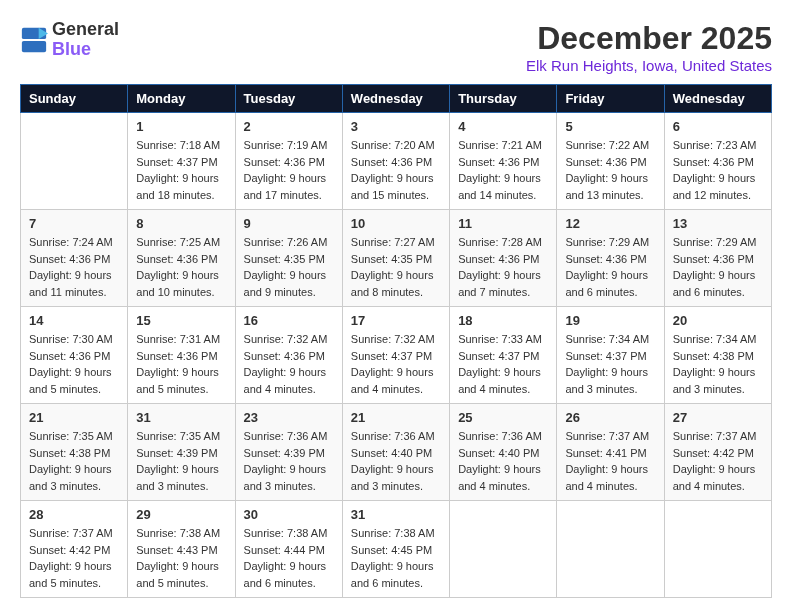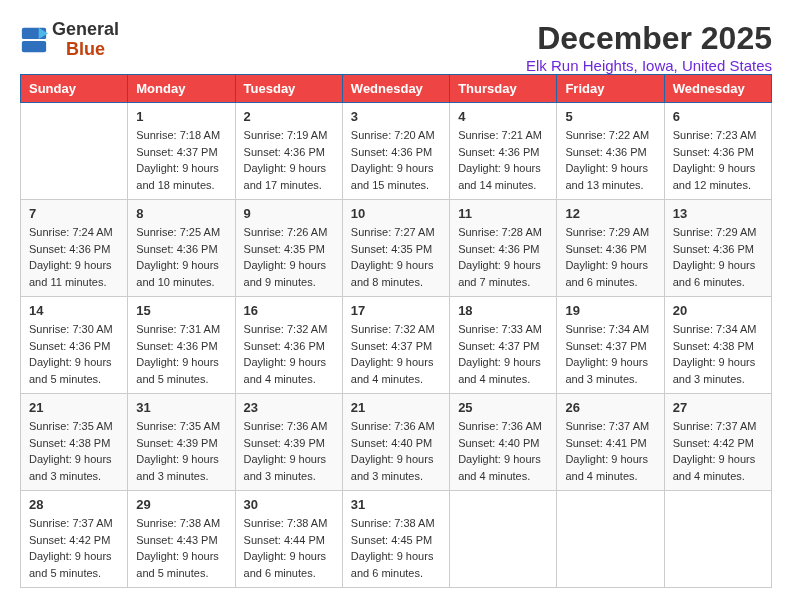--- a/index.html
+++ b/index.html
@@ -7,34 +7,35 @@
       font-family: Arial, sans-serif;
       background: #fff;
       width: 792px;
       min-height: 612px;
       padding: 20px;
     }
     .header-area {
       display: flex;
       justify-content: space-between;
       align-items: flex-start;
+      margin-bottom: 10px;
     }
     .logo {
       display: flex;
       align-items: center;
     }
     .logo-text {
       display: flex;
       flex-direction: column;
       font-size: 18px;
       font-weight: bold;
       line-height: 1.1;
     }
     .logo-general { color: #333; }
-    .logo-blue { color: #c2410c; text-align: center; }
+    .logo-blue { color: #8b5cf6; }
     .logo-icon {
       width: 28px;
       height: 28px;
       margin-right: 4px;
     }
     .title-area {
       text-align: right;
     }
     .month-title {
       font-size: 32px;
@@ -79,21 +80,21 @@
       font-size: 11px;
       color: #333;
     }
     tr:nth-child(even) td {
       background-color: #f9f9f9;
     }
     tr:nth-child(odd) td {
       background-color: #fff;
     }
     .calendar thead tr th {
-      background-color: #ef4444;
+      background-color: #0f172a;
     }
   </style>
 </head>
 <body>
 
 <div class="header-area">
   <div class="logo">
     <svg class="logo-icon" viewBox="0 0 30 30">
       <rect x="2" y="2" width="26" height="12" rx="2" fill="#2e6fbe"></rect>
       <rect x="2" y="16" width="26" height="12" rx="2" fill="#2e6fbe"></rect>

